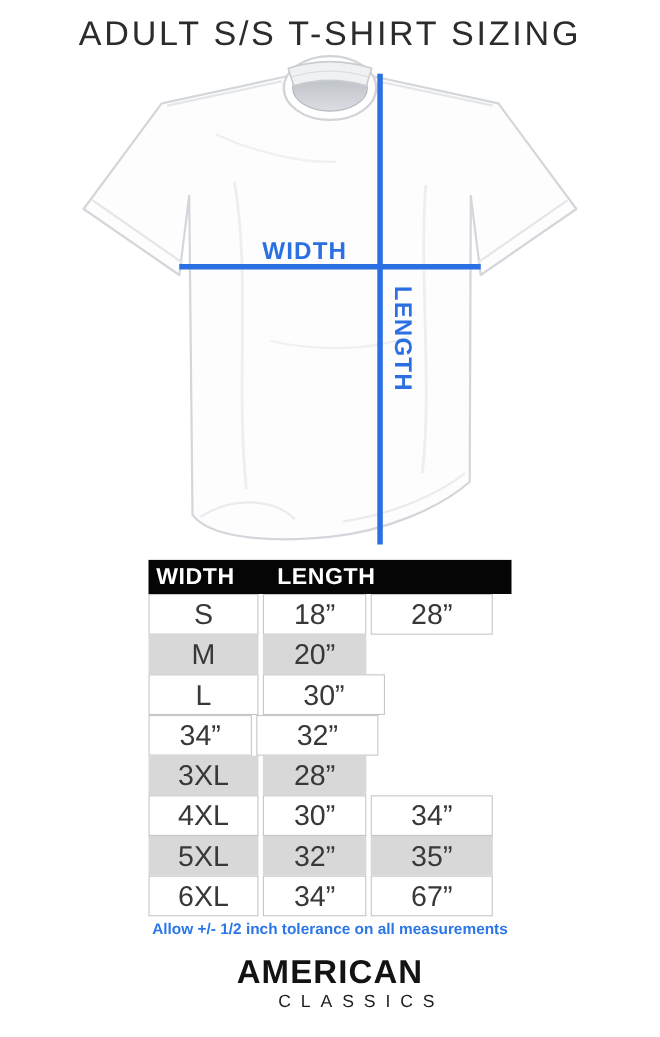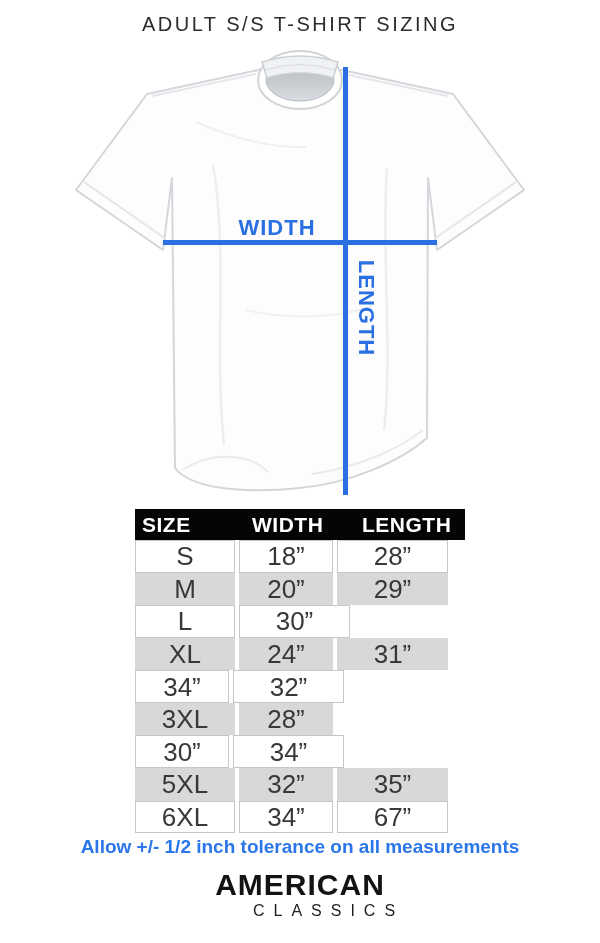--- a/index.html
+++ b/index.html
@@ -2,21 +2,21 @@
 <html><head>
 <meta charset="utf-8">
 <style>
   html,body{margin:0;padding:0;}
   body{
     width:600px;height:943px;background:#ffffff;position:relative;overflow:hidden;
     font-family:"Liberation Sans", sans-serif;
   }
   .title{
     position:absolute;top:13px;left:0;width:600px;margin:0;
-    text-align:center;font-size:20px;font-weight:400;letter-spacing:2.5px;
+    text-align:center;font-size:31px;font-weight:400;letter-spacing:2.5px;
     color:#2c2c2c;white-space:nowrap;
   }
   .shirt-area{position:absolute;top:0;left:0;width:600px;height:505px;}
   .shirt-area svg{display:block;}
   .measure-label{
     position:absolute;color:#2b70e2;font-weight:bold;font-size:22px;letter-spacing:1px;
     white-space:nowrap;
   }
   .width-label{top:215px;left:235px;width:84px;text-align:center;}
   .length-label-wrap{position:absolute;top:308px;left:366px;width:0;height:0;}
@@ -35,21 +35,21 @@
   .trow{flex:1;display:flex;column-gap:4px;}
   .td{
     display:flex;align-items:center;justify-content:center;
     box-sizing:border-box;font-size:26px;color:#383838;line-height:1;
   }
   .c1{width:100px;}.c2{width:94px;}.c3{width:111px;}
   .trow.light .td{background:#ffffff;border:1px solid #c6c6c6;}
   .trow.shade .td{background:#d8d8d8;border:none;}
   .tolerance{
     position:absolute;top:836px;left:0;width:600px;text-align:center;
-    color:#2b76e8;font-weight:bold;font-size:19px;
+    color:#2b76e8;font-weight:bold;font-size:14px;
   }
   .brand{position:absolute;top:868px;left:0;width:600px;text-align:center;color:#131313;}
   .brand-line1{font-size:30px;font-weight:bold;letter-spacing:1px;line-height:1.1;}
   .brand-line2{font-size:16px;font-weight:400;letter-spacing:9px;text-indent:9px;color:#1d1d1d;margin-top:1px;padding-left:48px;}
 </style>
 </head>
 <body>
 
 <div class="page">
 
@@ -92,53 +92,47 @@
       <rect x="343" y="67" width="5" height="428" fill="#2b70e2"></rect>
     </svg>
     <div class="measure-label width-label">WIDTH</div>
     <div class="length-label-wrap">
       <span class="length-label">LENGTH</span>
     </div>
   </div>
 
   <div class="size-table">
     <div class="thead">
-      <div class="th">SIZE</div>
       <div class="th">WIDTH</div>
       <div class="th">LENGTH</div>
     </div>
     <div class="tbody">
       <div class="trow light">
         <div class="td c1">S</div>
         <div class="td c2">18”</div>
         <div class="td c3">28”</div>
       </div>
       <div class="trow shade">
         <div class="td c1">M</div>
         <div class="td c2">20”</div>
-        <div class="td c3">29”</div>
       </div>
       <div class="trow light">
         <div class="td c1">L</div>
         <div class="td c3">30”</div>
-      </div>
-      <div class="trow shade">
-        <div class="td c1">XL</div>
-        <div class="td c2">24”</div>
-        <div class="td c3">31”</div>
       </div>
       <div class="trow light">
         <div class="td c2">34”</div>
         <div class="td c3">32”</div>
       </div>
       <div class="trow shade">
         <div class="td c1">3XL</div>
         <div class="td c2">28”</div>
       </div>
       <div class="trow light">
+        <div class="td c1">4XL</div>
         <div class="td c2">30”</div>
         <div class="td c3">34”</div>
       </div>
       <div class="trow shade">
         <div class="td c1">5XL</div>
         <div class="td c2">32”</div>
         <div class="td c3">35”</div>
       </div>
       <div class="trow light">
         <div class="td c1">6XL</div>

